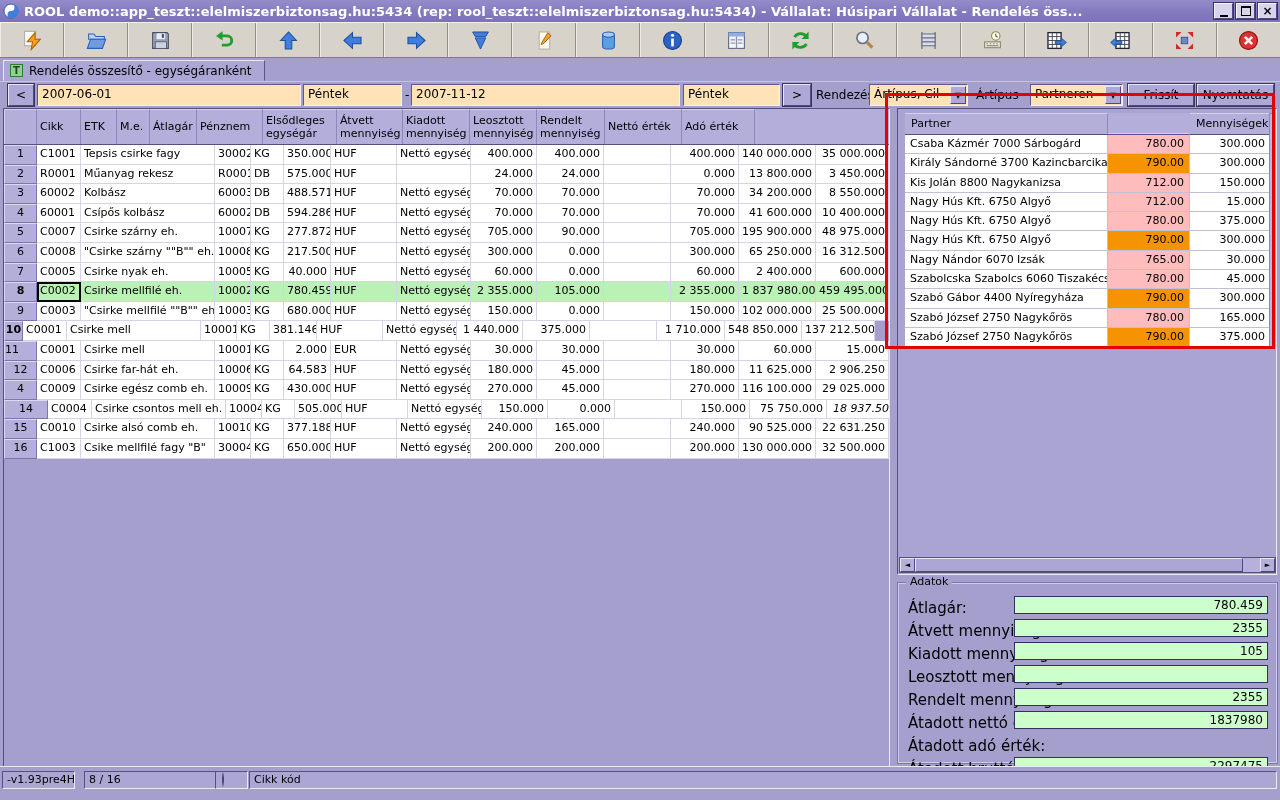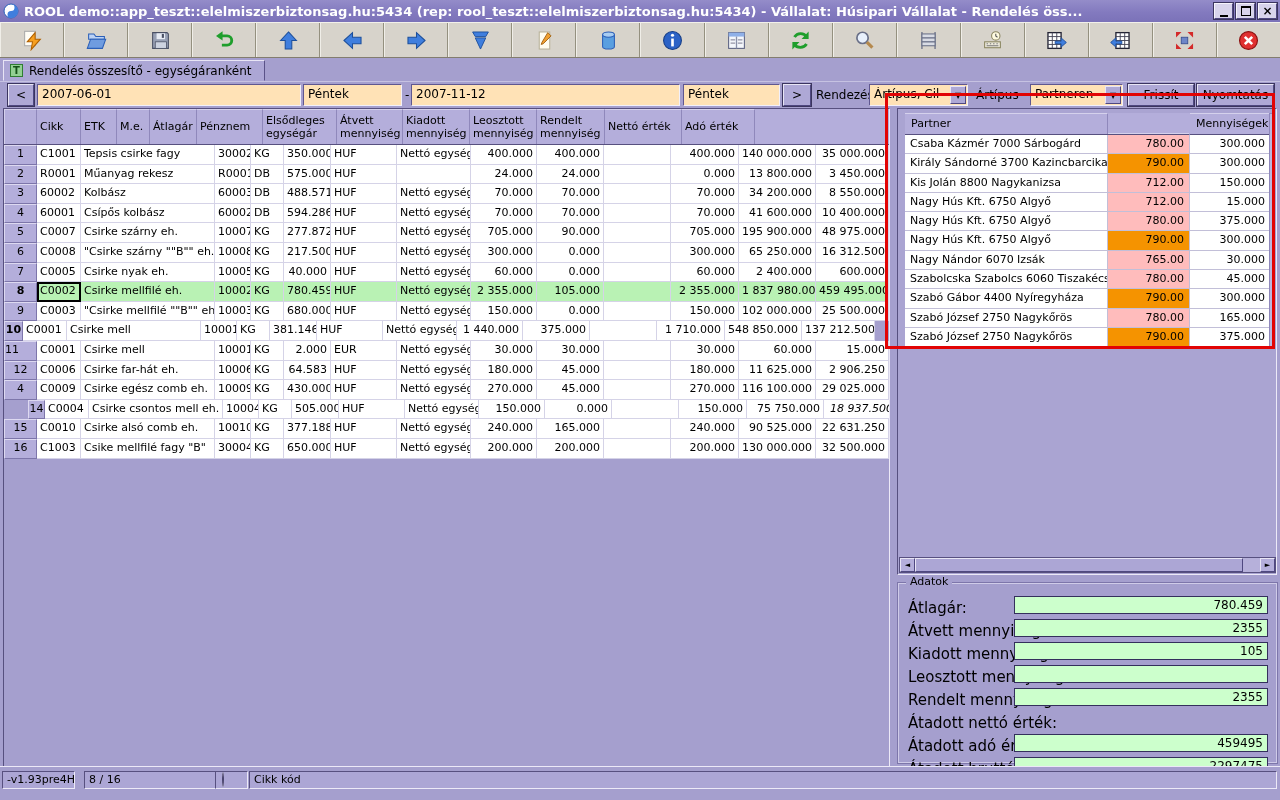--- a/index.html
+++ b/index.html
@@ -603,21 +603,21 @@
         <div class="gcell" style="width: 66px; text-align: left;">HUF</div>
         <div class="gcell" style="width: 74px; text-align: left;">Nettó egységár</div>
         <div class="gcell" style="width: 66px; text-align: right;">270.000</div>
         <div class="gcell" style="width: 67px; text-align: right;">45.000</div>
         <div class="gcell" style="width: 67px; text-align: right;"></div>
         <div class="gcell" style="width: 68px; text-align: right;">270.000</div>
         <div class="gcell" style="width: 77px; text-align: right;">116 100.000</div>
         <div class="gcell" style="width: 73px; text-align: right;">29 025.000</div>
       </div>
       <div class="grow">
-        <div class="numcell" style="width: 17px; text-align: center; margin-left: 24px;">14</div>
+        <div class="numcell" style="width: 44px; text-align: center;">14</div>
         <div class="gcell" style="width: 44px; text-align: left;">C0004</div>
         <div class="gcell" style="width: 134px; text-align: left;">Csirke csontos mell eh.</div>
         <div class="gcell" style="width: 36px; text-align: right;">10004</div>
         <div class="gcell" style="width: 33px; text-align: left;">KG</div>
         <div class="gcell" style="width: 47px; text-align: right;">505.000</div>
         <div class="gcell" style="width: 66px; text-align: left;">HUF</div>
         <div class="gcell" style="width: 74px; text-align: left;">Nettó egységár</div>
         <div class="gcell" style="width: 66px; text-align: right;">150.000</div>
         <div class="gcell" style="width: 67px; text-align: right;">0.000</div>
         <div class="gcell" style="width: 67px; text-align: right;"></div>
@@ -753,24 +753,24 @@
       <div class="afield" style="top: 81px;">
         <span class="alabel">Leosztott mennyiség:</span>
         <span class="abox" style="background: rgb(204, 255, 204);"></span>
       </div>
       <div class="afield" style="top: 104px;">
         <span class="alabel">Rendelt mennyiség:</span>
         <span class="abox" style="background: rgb(204, 255, 204);">2355</span>
       </div>
       <div class="afield" style="top: 127px;">
         <span class="alabel">Átadott nettó érték:</span>
+        <span class="abox" style="background: rgb(204, 255, 204);">1837980</span>
       </div>
       <div class="afield" style="top: 150px;">
         <span class="alabel">Átadott adó érték:</span>
-        <span class="abox" style="background: rgb(204, 255, 204);">459495</span>
       </div>
       <div class="afield" style="top: 173px;">
         <span class="alabel">Átadott bruttó érték:</span>
         <span class="abox" style="background: rgb(204, 255, 204);">2297475</span>
       </div>
     </div>
 </div>
 
 <div class="statusbar">
   <div class="sbox" style="left:2px;width:73px;">-v1.93pre4H</div>

